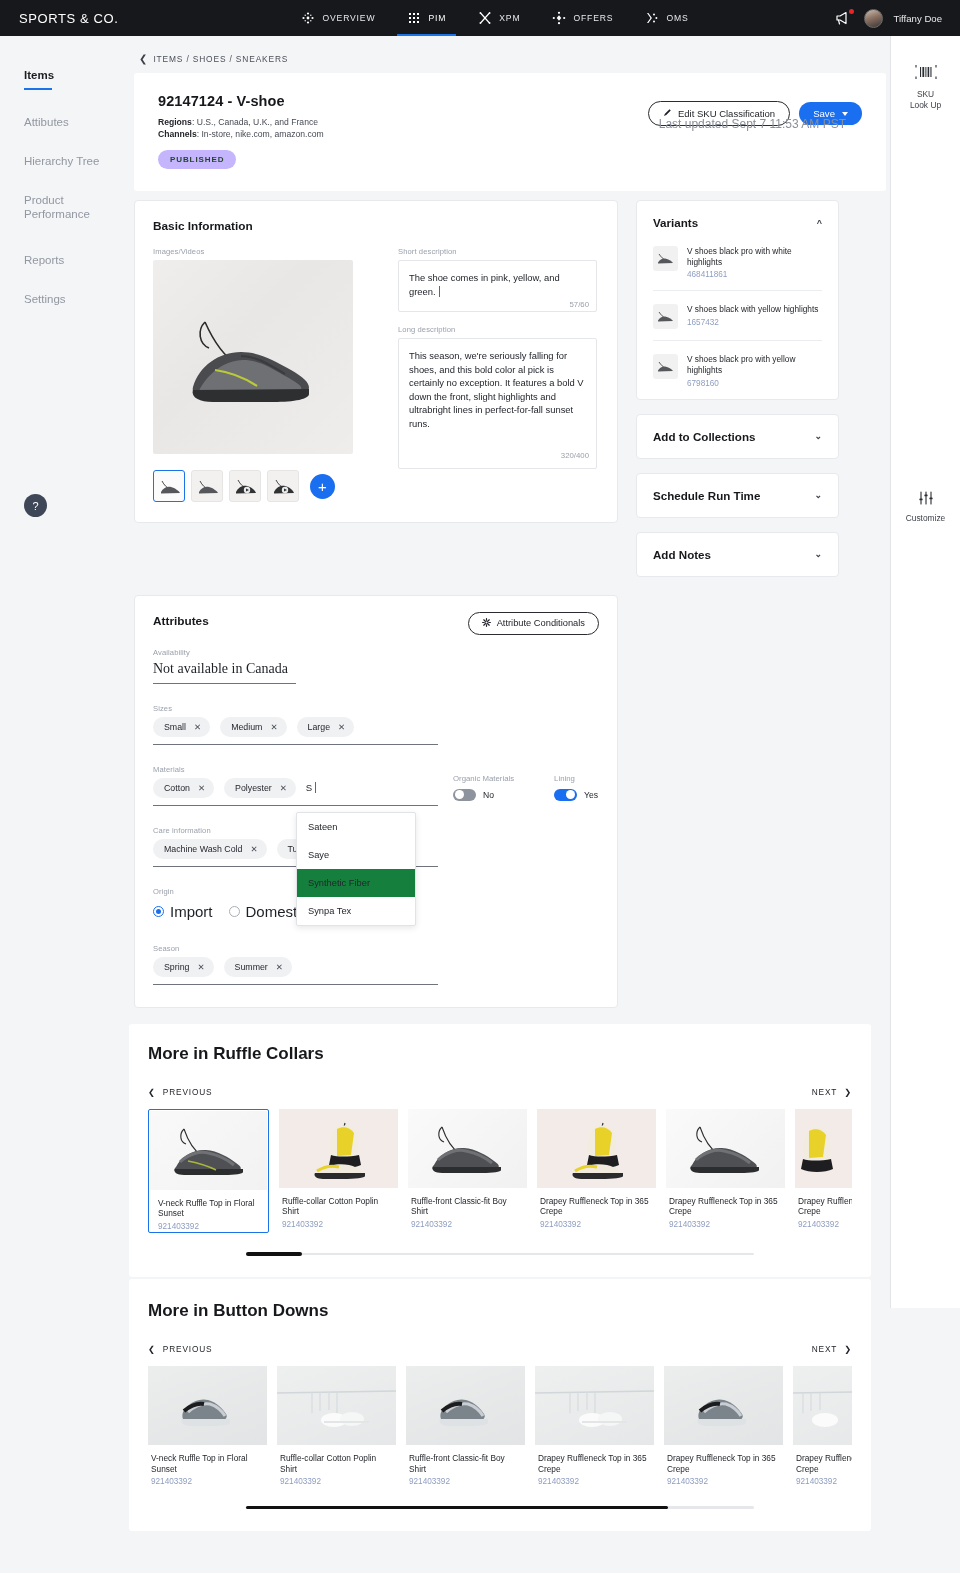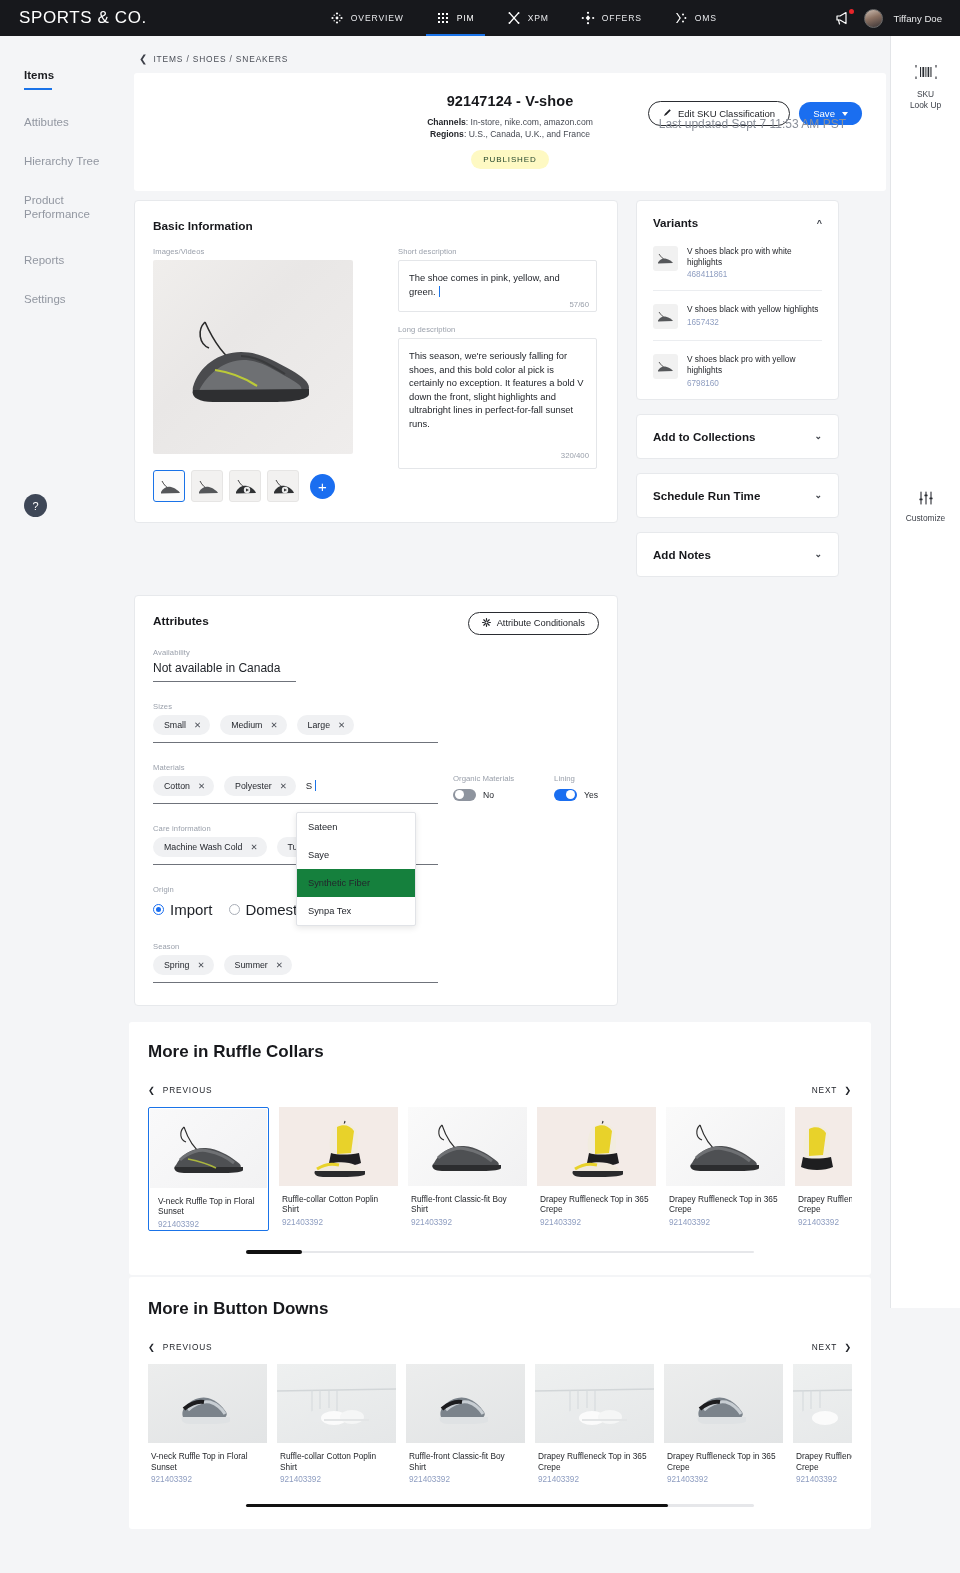--- a/index.html
+++ b/index.html
@@ -9,21 +9,21 @@
     font-family: "Liberation Sans", sans-serif;
     -webkit-font-smoothing: antialiased;
   }
   .page { position: relative; width: 960px; height: 1573px; overflow: hidden; background: #f4f5f7; }
 
   
   .topnav {
     position: absolute; top: 0; left: 0; width: 960px; height: 36px;
     background: #17181c; display: flex; align-items: center;
   }
-  .brand { color: #fff; font-size: 17px; letter-spacing: .6px; margin-left: 19px; }
+  .brand { color: #fff; font-size: 13px; letter-spacing: .6px; margin-left: 19px; }
   .navitems { display: flex; align-items: center; margin-left: 167px; height: 36px; }
   .navitem {
     display: flex; align-items: center; gap: 7px; height: 36px;
     padding: 0 16px; position: relative; cursor: pointer;
   }
   .navitem .lbl { color: #e8e9ec; font-size: 8.6px; letter-spacing: .85px; }
   .navitem.active .lbl { color: #fff; }
   .navitem.active:after {
     content: ""; position: absolute; left: 6px; right: 6px; bottom: 0; height: 2.5px; background: #1a73e8;
   }
@@ -62,27 +62,27 @@
   #cust-rail { position: absolute; top: 455px; left: 0; right: 0; }
 
   
   .main { position: absolute; top: 36px; left: 130px; width: 760px; }
 
   .crumb { display: flex; align-items: center; gap: 6px; padding: 17px 0 0 9px; }
   .crumb .chev { font-size: 10px; color: #3d4049; }
   .crumb .txt { font-size: 8.4px; letter-spacing: .85px; color: #4a4e57; }
 
   .card { background: #fff; border-radius: 3px; }
-  .hero { margin: 9px 0 0 4px; width: 752px; padding: 20px 24px 22px 24px; position: relative; text-align: center; }
+  .hero { margin: 9px 0 0 4px; width: 752px; padding: 20px 24px 22px 24px; position: relative; }
   .title { font-size: 14.5px; color: #17181c; font-weight: bold; letter-spacing: .1px; }
   .meta { font-size: 8.6px; color: #474b54; margin-top: 8px; line-height: 11.6px; }
   .meta b { color: #24262b; }
   .badge {
-    display: inline-block; margin-top: 10px; background: #fef9c3; color: #22452a;
-    font-size: 8px; letter-spacing: .9px; font-weight: normal; padding: 5px 12px; border-radius: 10px;
+    display: inline-block; margin-top: 10px; background: #c4b5fd; color: #22452a;
+    font-size: 8px; letter-spacing: .9px; font-weight: bold; padding: 5px 12px; border-radius: 10px;
   }
   .hero-actions { position: absolute; right: 24px; top: 28px; display: flex; gap: 9px; align-items: center; }
   .btn-ghost {
     border: 1px solid #2a2c31; border-radius: 15px; background: #fff; color: #1d1f24;
     font-size: 9.5px; padding: 6px 14px; display: flex; align-items: center; gap: 6px; cursor: pointer;
   }
   .btn-primary {
     background: #1a6ef0; border: none; border-radius: 15px; color: #fff; font-size: 9.6px;
     padding: 6px 14px; display: flex; align-items: center; gap: 7px; cursor: pointer;
   }
@@ -139,21 +139,21 @@
   .vname { font-size: 8.3px; color: #1e2025; line-height: 10.6px; }
   .vsku { font-size: 8.2px; color: #8e9dc0; margin-top: 3px; }
 
   
   .panel-attr { margin: 18px 0 0 4px; width: 484px; padding: 18px 20px 22px 18px; position: relative; }
   .btn-cond {
     position: absolute; right: 18px; top: 16px; border: 1px solid #2a2c31; border-radius: 14px;
     background: #fff; font-size: 9.3px; padding: 5px 13px; display: flex; align-items: center; gap: 6px; cursor: pointer; color: #1d1f24;
   }
   .fgroup { margin-top: 20px; }
-  .ftext { font-size: 12px; color: #1d2026; padding-bottom: 6px; }
+  .ftext { font-size: 14px; color: #1d2026; padding-bottom: 6px; font-family: Liberation Serif, serif; }
   .uline { height: 1px; background: #6f737b; width: 143px; }
   .uline.wide { width: 285px; }
   .chips { display: flex; gap: 10px; align-items: center; flex-wrap: wrap; padding-bottom: 7px; }
   .chip {
     background: #f0f1f3; border-radius: 11px; font-size: 8.8px; color: #1f2228;
     padding: 5px 9px 5px 11px; display: flex; align-items: center; gap: 8px; cursor: pointer;
   }
   .chip .x { color: #4b4f57; font-size: 8.5px; }
   .typed { font-size: 9.6px; color: #1d2026; }
 
@@ -360,22 +360,22 @@
   <div class="main">
 
     <div class="crumb">
       <span class="chev">❮</span>
       <span class="txt">ITEMS / SHOES / SNEAKERS</span>
     </div>
 
     <div class="card hero">
       <div class="title">92147124 - V-shoe</div>
       <div class="meta">
+        <div><b>Regions</b><span>: U.S., Canada, U.K., and France</span></div>
         <div><b>Channels</b><span>: In-store, nike.com, amazon.com</span></div>
-        <div><b>Regions</b><span>: U.S., Canada, U.K., and France</span></div>
       </div>
       <div class="badge">PUBLISHED</div>
       <div class="hero-actions">
         <div class="btn-ghost">
           <span>
             <svg viewBox="0 0 10 10" width="9" height="9">
                 <path d="M1 9 L2.2 6.4 L7.2 1.4 L8.6 2.8 L3.6 7.8 Z" fill="#1d1f24"></path>
               </svg>
           </span>
           <span>Edit SKU Classification</span>

